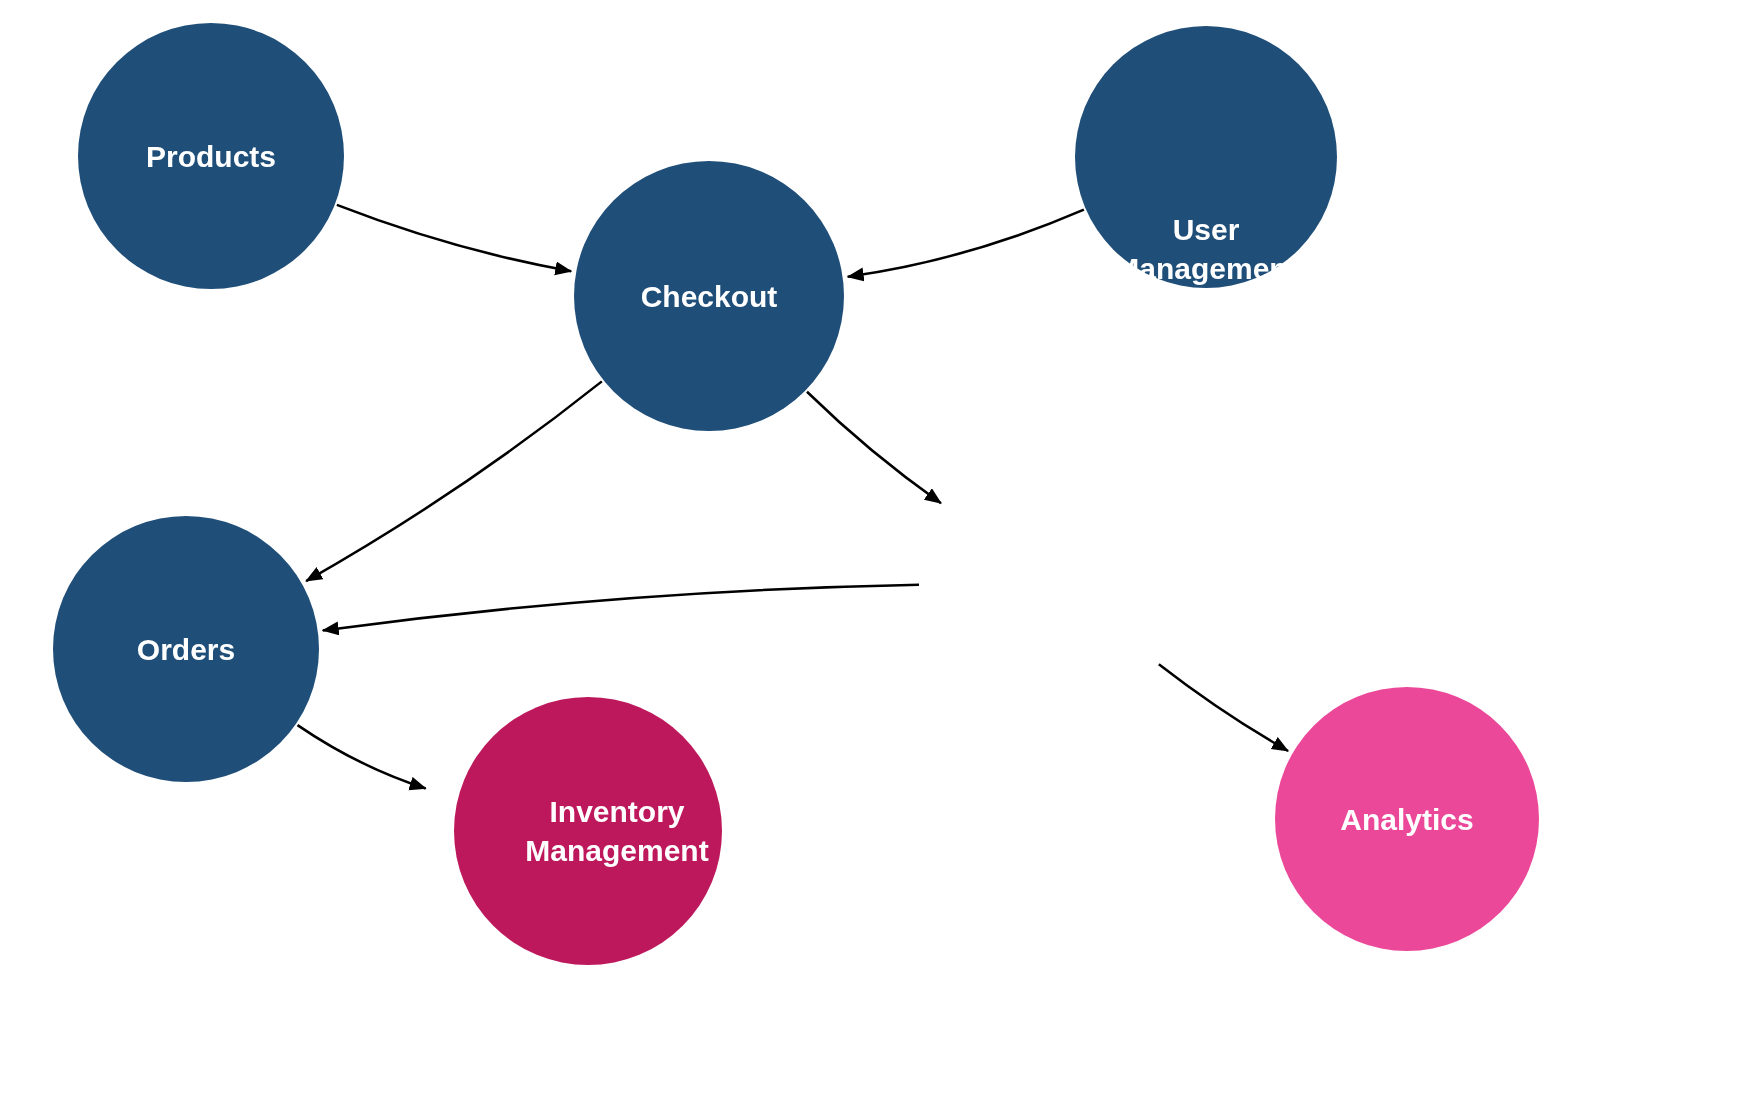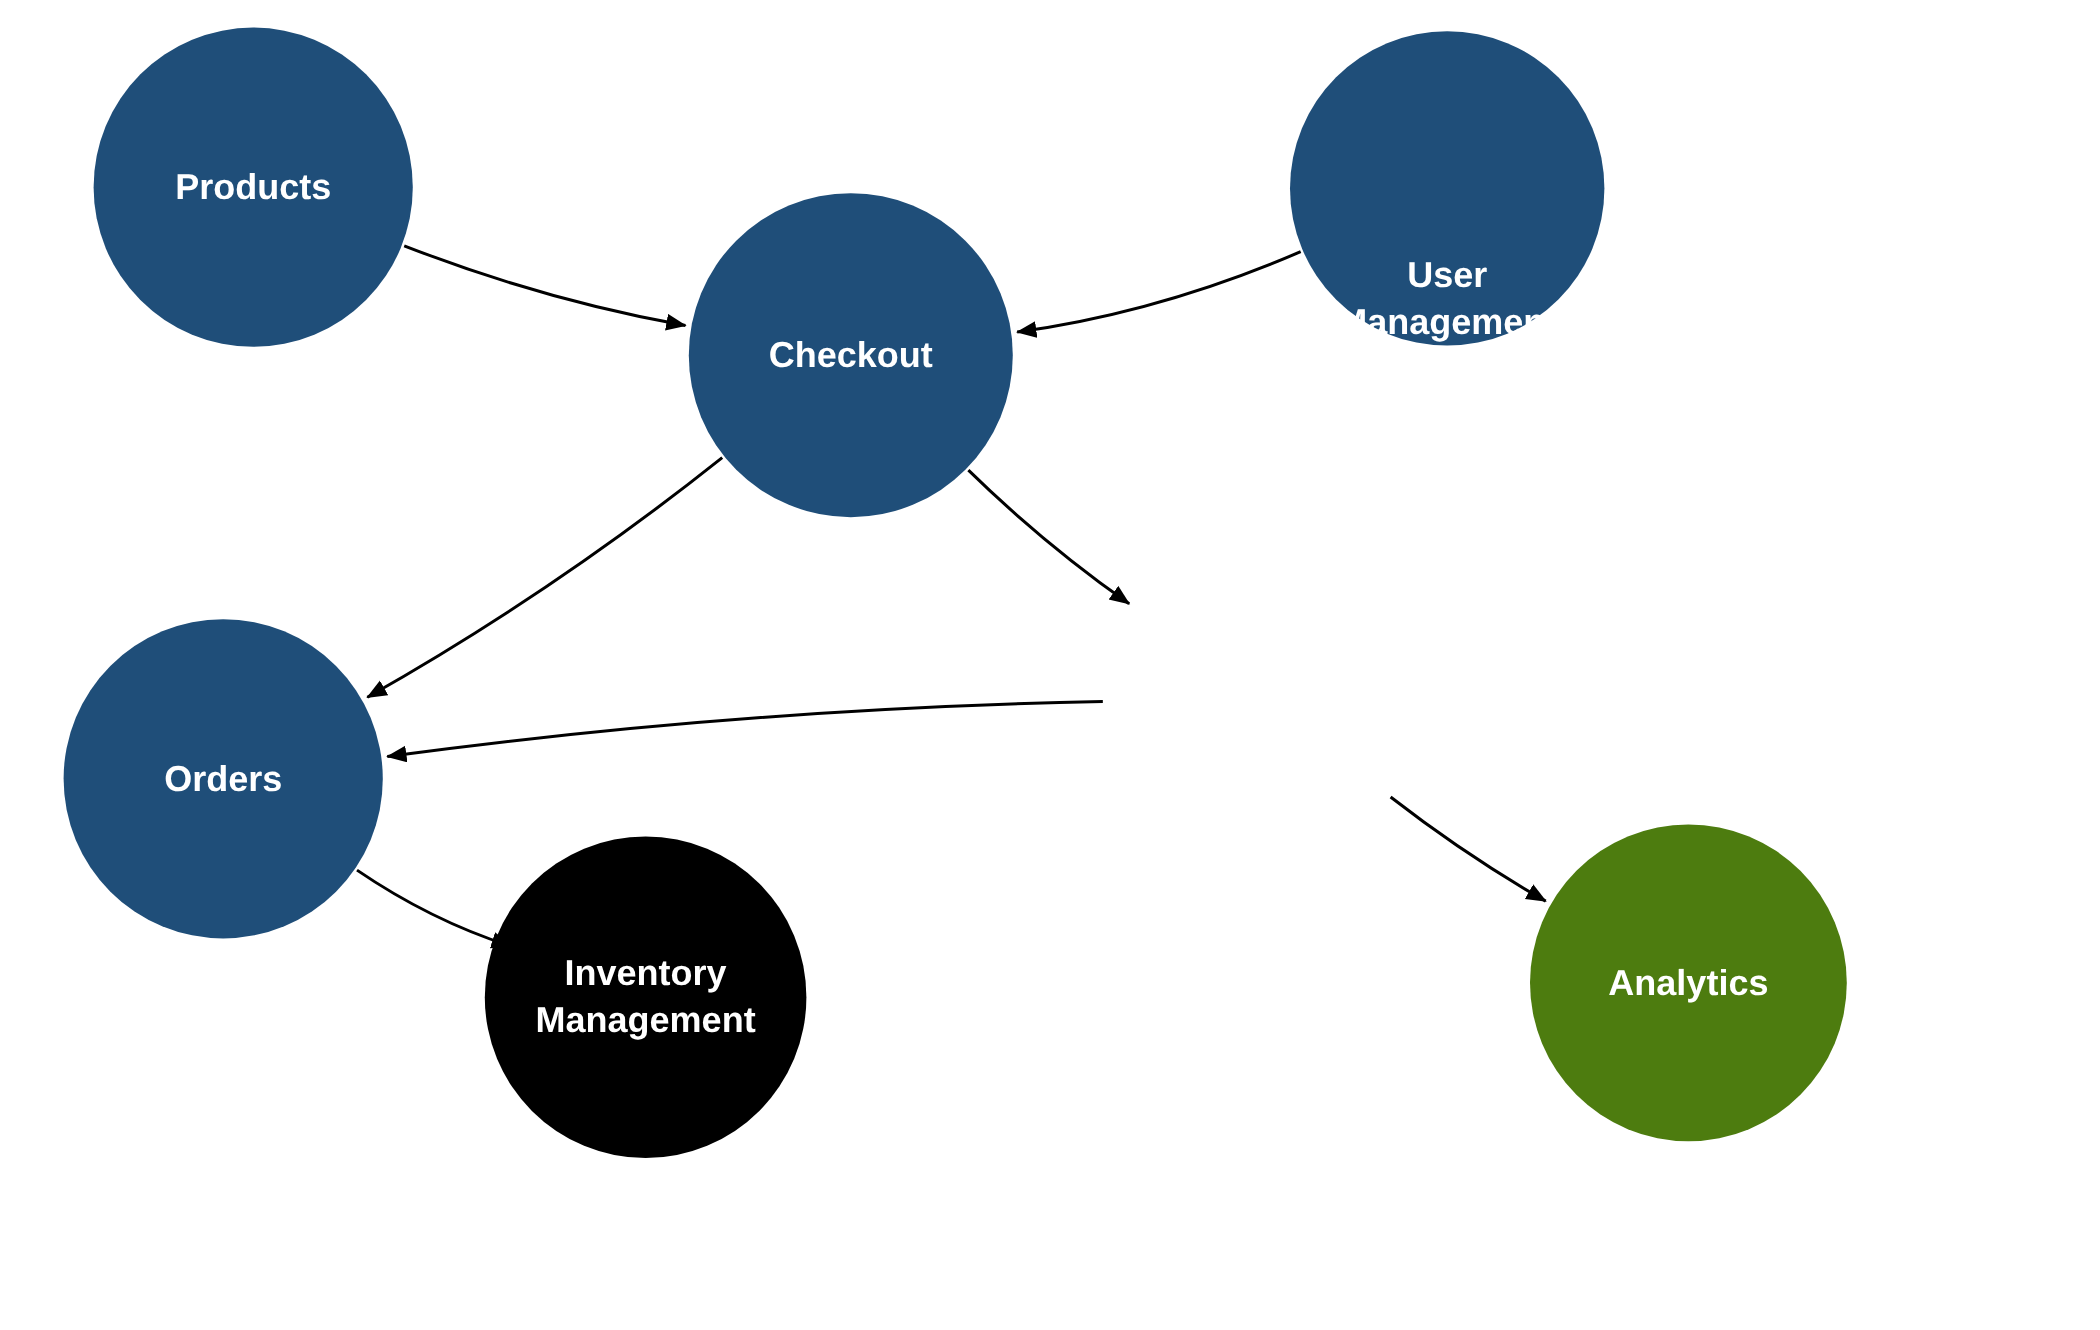--- a/index.html
+++ b/index.html
@@ -67,19 +67,19 @@
     </div>
     <div class="node" style="left: 1206px; top: 157px; width: 262px; height: 262px; background: rgb(31, 78, 121); align-items: flex-end;">
       <div class="node-label" style="color: rgb(255, 255, 255);">User Management</div>
     </div>
     <div class="node" style="left: 186px; top: 649px; width: 266px; height: 266px; background: rgb(31, 78, 121);">
       <div class="node-label" style="color: rgb(255, 255, 255);">Orders</div>
     </div>
     <div class="node" style="left: 709px; top: 296px; width: 270px; height: 270px; background: rgb(31, 78, 121);">
       <div class="node-label" style="color: rgb(255, 255, 255);">Checkout</div>
     </div>
-    <div class="node" style="left: 538px; top: 831px; width: 268px; height: 268px; background: #000000;">
+    <div class="node" style="left: 588px; top: 831px; width: 268px; height: 268px; background: #be185d; justify-content: flex-end;">
       <div class="node-label" style="color: rgb(255, 255, 255);">Inventory Management</div>
     </div>
-    <div class="node" style="left: 1407px; top: 819px; width: 264px; height: 264px; background: #4d7c0f;">
+    <div class="node" style="left: 1407px; top: 819px; width: 264px; height: 264px; background: #ec4899;">
       <div class="node-label" style="color: rgb(255, 255, 255);">Analytics</div>
     </div>
   </div>
 
 </body></html>

